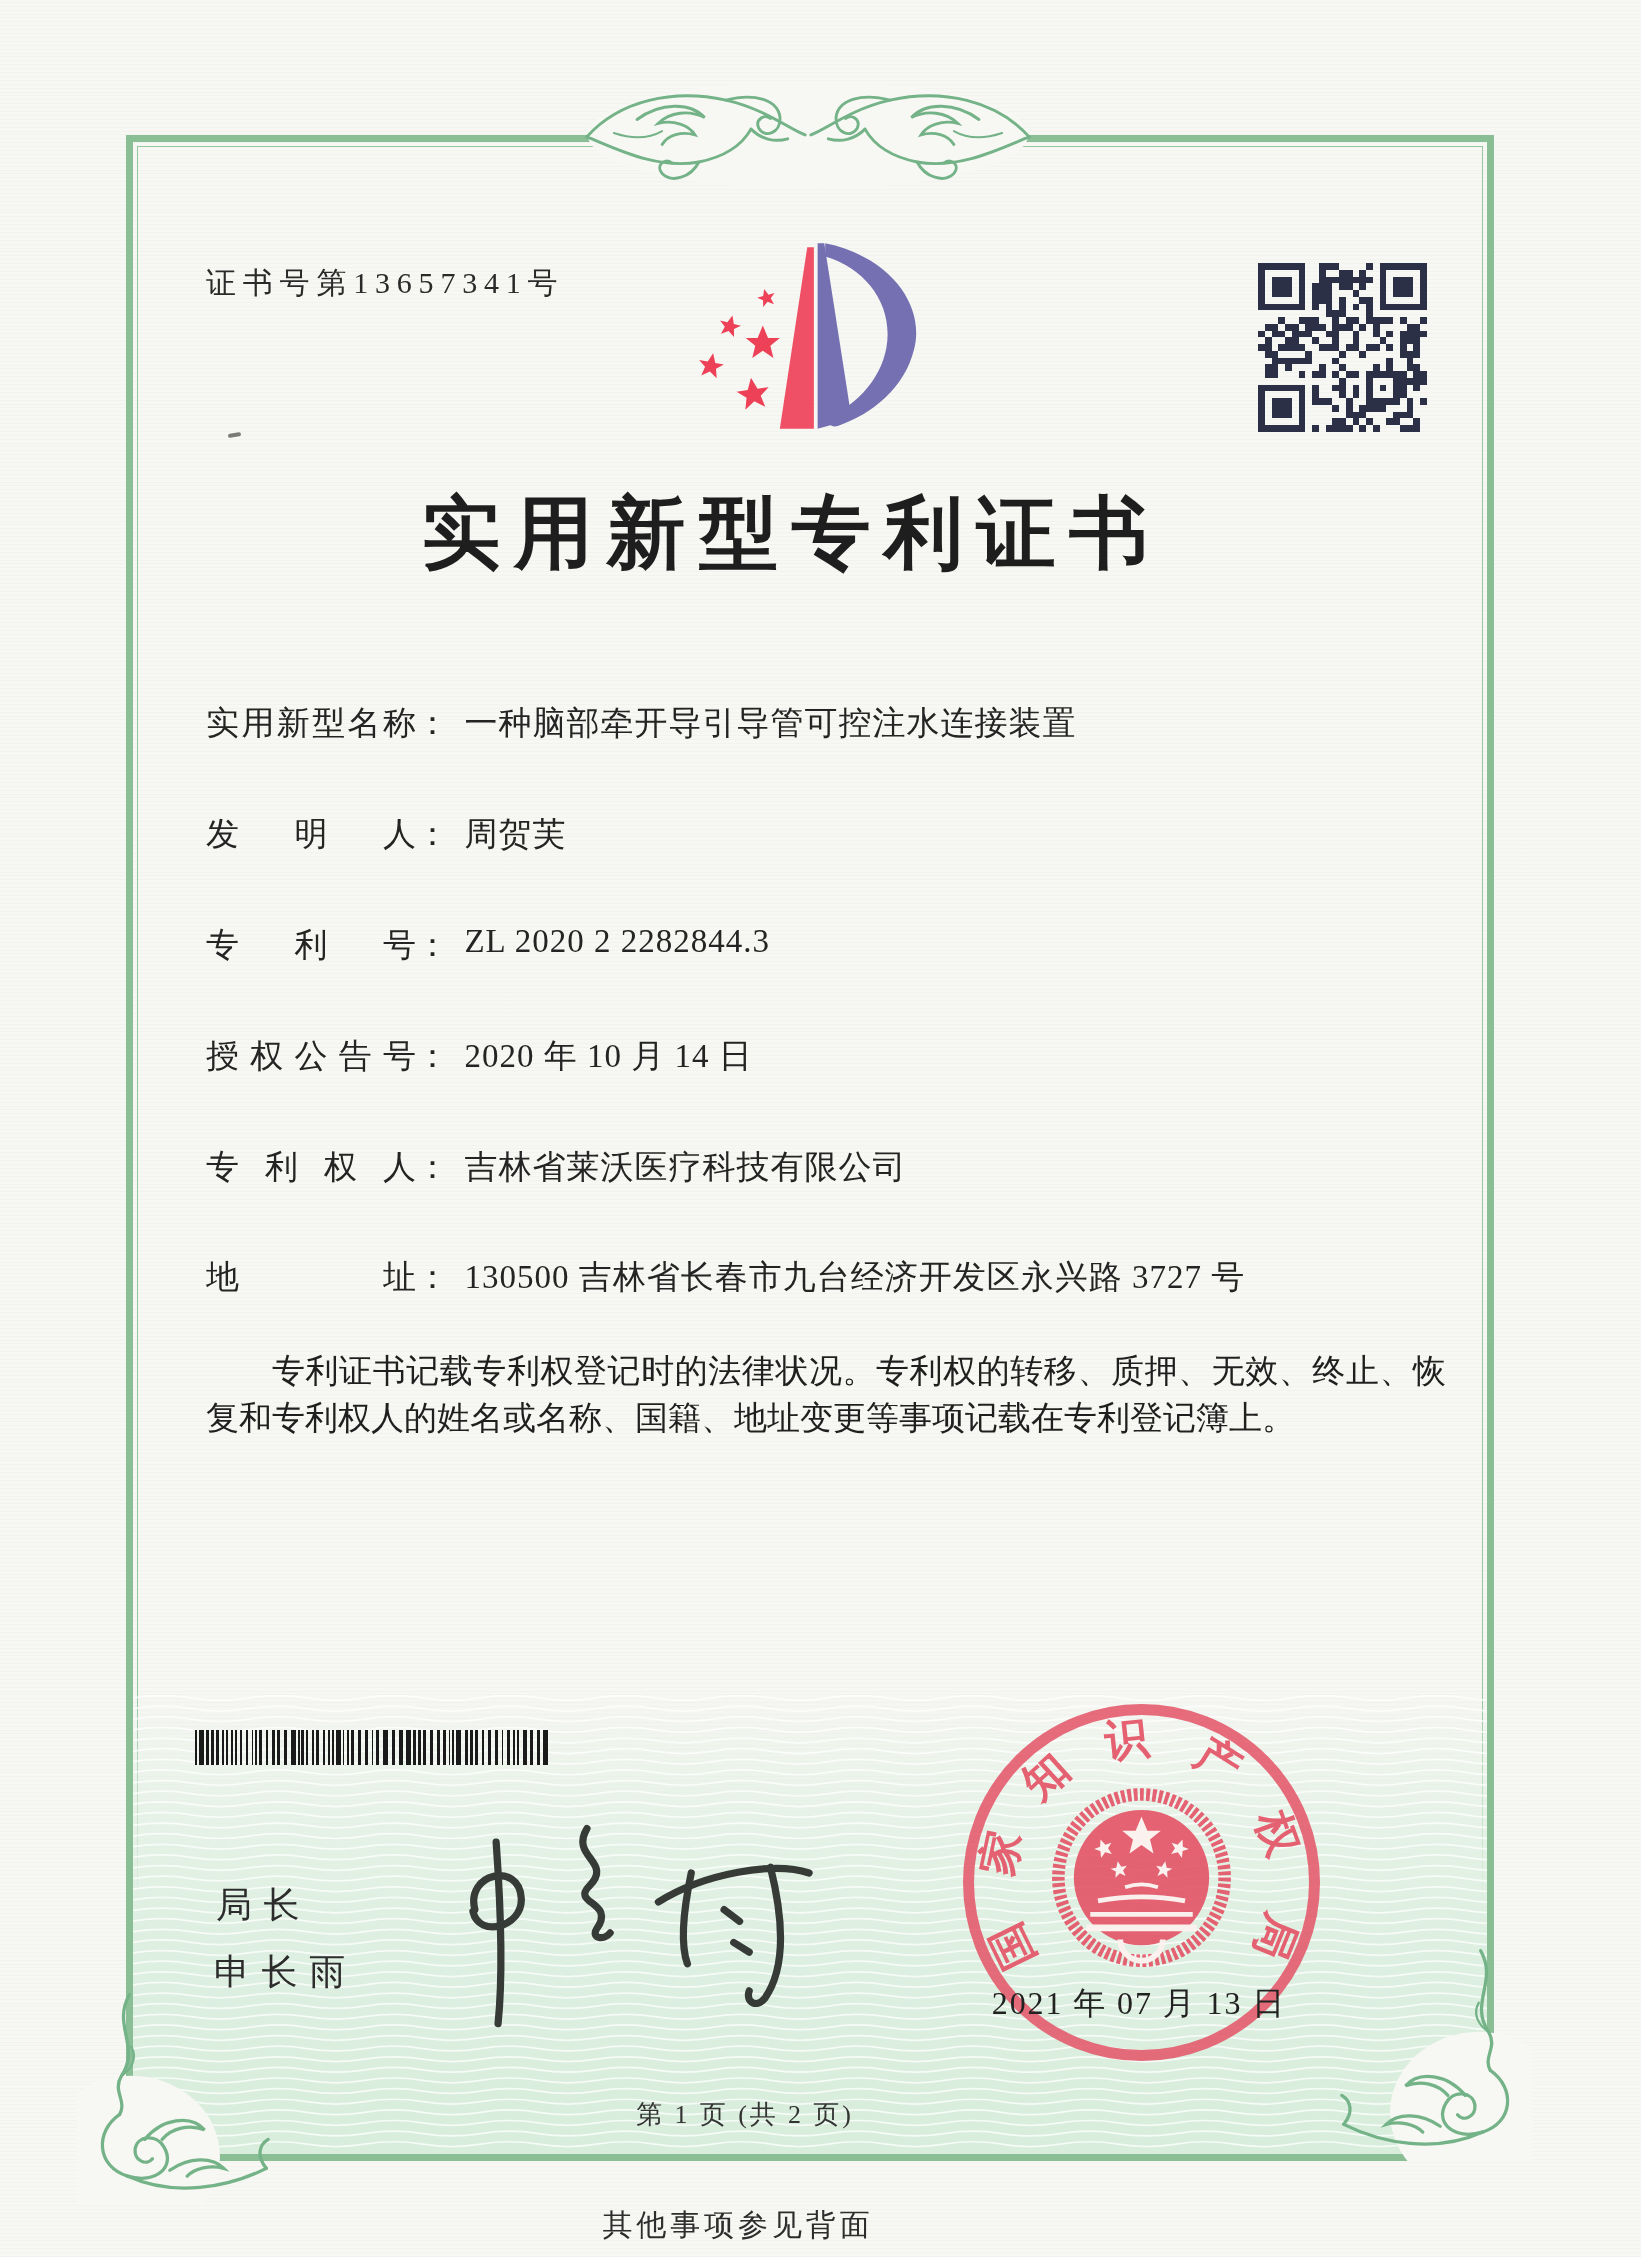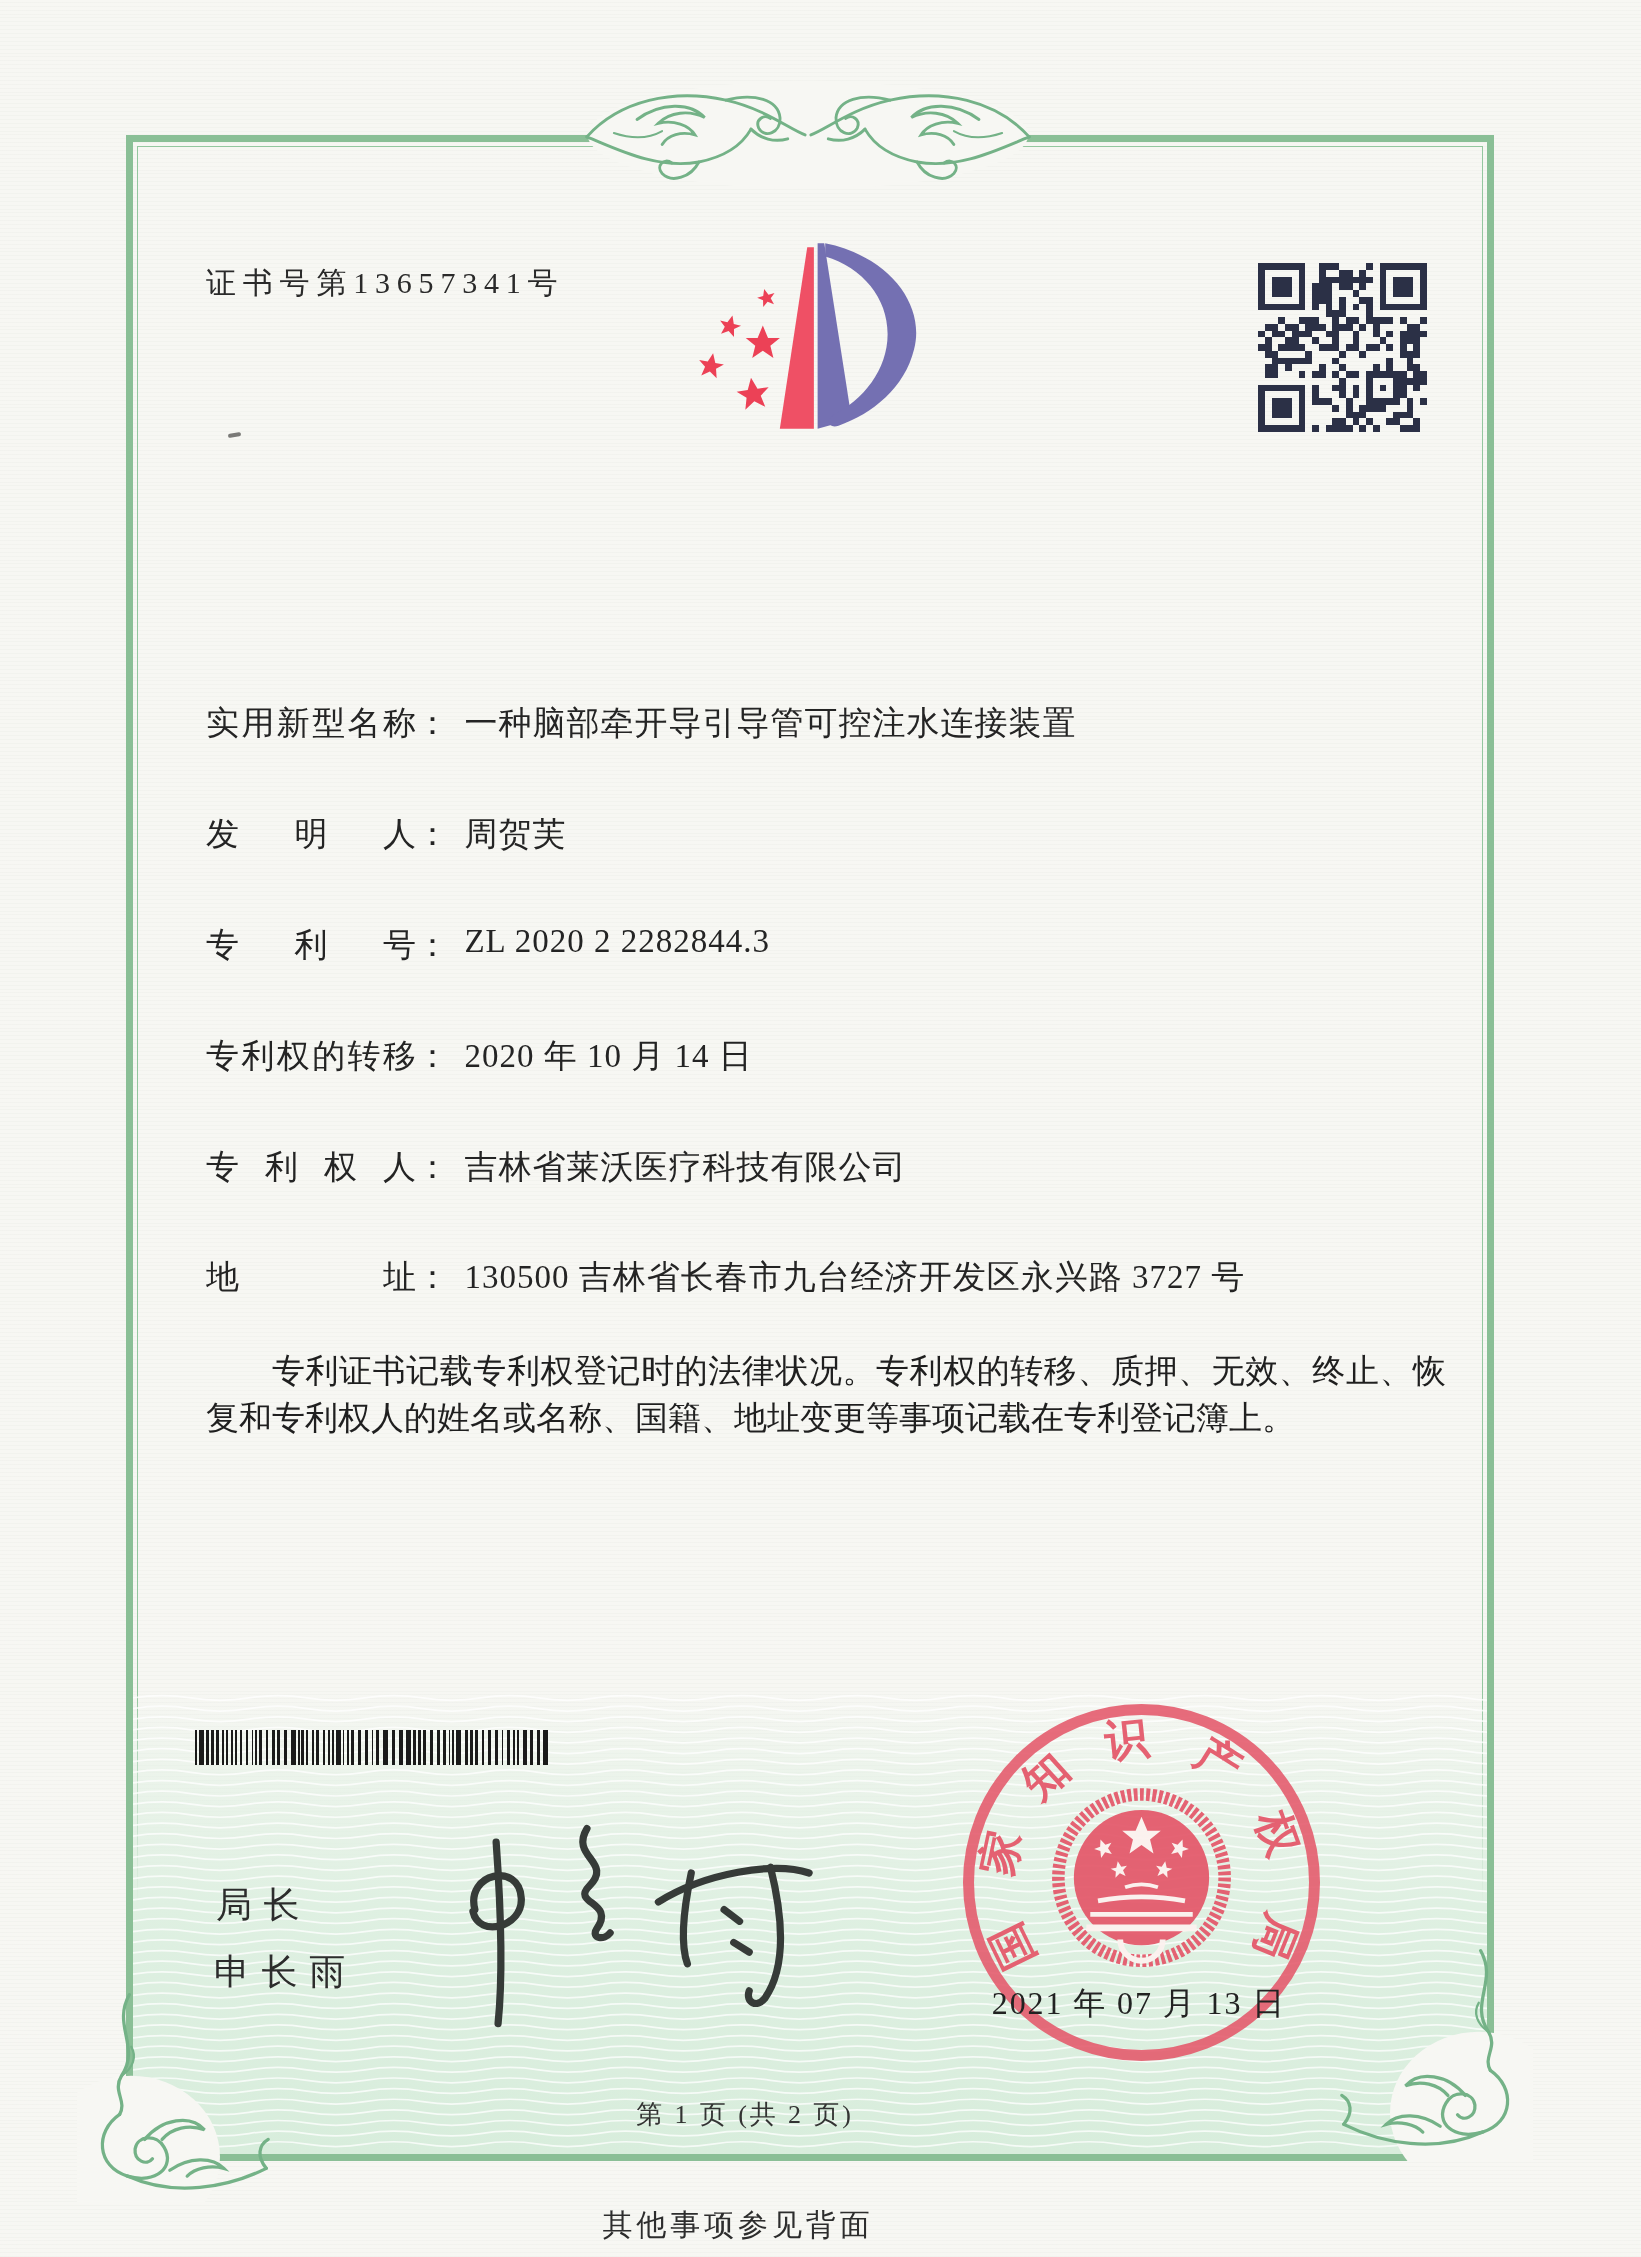--- a/index.html
+++ b/index.html
@@ -773,32 +773,33 @@
       <i style="background:#2b3046"></i>
       <i style="background:transparent"></i>
       <i style="background:transparent"></i>
       <i style="background:transparent"></i>
       <i style="background:#2b3046"></i>
       <i style="background:#2b3046"></i>
       <i style="background:#2b3046"></i>
       <i style="background:transparent"></i>
     </div>
 
+  <div class="abs title">实用新型专利证书</div>
 
   <div class="abs frow" style="top:812px">
     <span class="flabel">发明人</span><span class="fcolon">：</span><span class="fvalue">周贺芙</span>
   </div>
   <div class="abs frow" style="top:701px">
     <span class="flabel">实用新型名称</span><span class="fcolon">：</span><span class="fvalue">一种脑部牵开导引导管可控注水连接装置</span>
   </div>
   <div class="abs frow" style="top:923px">
     <span class="flabel">专利号</span><span class="fcolon">：</span><span class="fvalue">ZL 2020 2 2282844.3</span>
   </div>
   <div class="abs frow" style="top:1034px">
-    <span class="flabel">专利权的转移</span><span class="fcolon">：</span><span class="fvalue">2020 年 10 月 14 日</span>
+    <span class="flabel">授权公告号</span><span class="fcolon">：</span><span class="fvalue">2020 年 10 月 14 日</span>
   </div>
   <div class="abs frow" style="top:1145px">
     <span class="flabel">专利权人</span><span class="fcolon">：</span><span class="fvalue">吉林省莱沃医疗科技有限公司</span>
   </div>
   <div class="abs frow" style="top:1255px">
     <span class="flabel">地址</span><span class="fcolon">：</span><span class="fvalue">130500 吉林省长春市九台经济开发区永兴路 3727 号</span>
   </div>
 
   <div class="abs bodytext">
     <p>专利证书记载专利权登记时的法律状况。专利权的转移、质押、无效、终止、恢复和专利权人的姓名或名称、国籍、地址变更等事项记载在专利登记簿上。</p>

